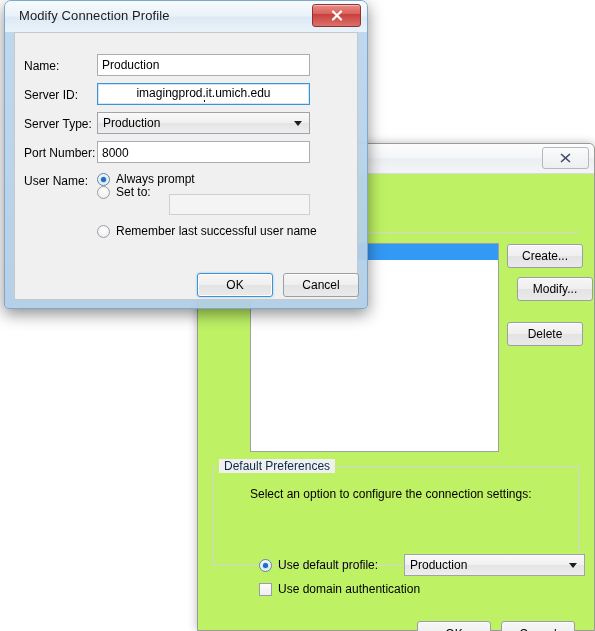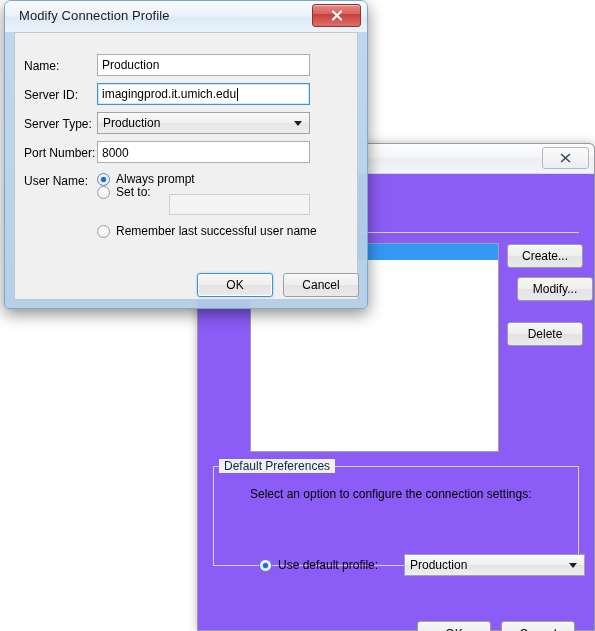--- a/index.html
+++ b/index.html
@@ -12,21 +12,21 @@
     overflow:hidden;
     position:relative;
   }
 
   
   .win-dialog{position:absolute;box-sizing:border-box;}
 
   
   #bg-dialog{
     left:197px;top:143px;width:398px;height:488px;
-    background:#8b5cf6;
+    background:#bef264;
     border:1px solid #9a9a9a;
     border-radius:6px 6px 0 0;
     box-shadow:0 0 10px rgba(0,0,0,.28);
   }
   #bg-titlebar{
     position:absolute;left:0;top:0;right:0;height:29px;
     background:linear-gradient(to bottom,#fdfdfd 0%,#f4f6f8 45%,#eceff2 52%,#f3f5f7 100%);
     border-bottom:1px solid #d9d9d9;
     border-radius:5px 5px 0 0;
   }
@@ -73,21 +73,21 @@
   }
 
   
   .lbl{position:absolute;font-size:12px;color:#000;white-space:nowrap;}
   .txtbox{
     position:absolute;box-sizing:border-box;background:#ffffff;
     border:1px solid #abadb3;
     font-family:"Liberation Sans","DejaVu Sans",sans-serif;font-size:12px;color:#000;
     padding:2px 4px;display:flex;align-items:center;
   }
-  .txtbox.focused{border:1px solid #3c94d4;box-shadow:inset 0 0 0 1px #cfe6f7;}
+  .txtbox.focused{border:1px solid #3c94d4;box-shadow:inset 0 0 0 1px #cfe6f7;flex-direction:column;}
   .txtbox.disabled{background:#f4f4f4;border:1px solid #cfcfcf;}
   .caret{display:inline-block;width:1px;height:13px;background:#000;margin-left:1px;}
 
   .combo{
     position:absolute;box-sizing:border-box;
     background:linear-gradient(to bottom,#fafafa 0%,#f0f0f0 48%,#e4e4e4 50%,#eeeeee 100%);
     border:1px solid #9fa4ab;
     font-size:12px;color:#000;display:flex;align-items:center;padding-left:5px;
   }
   .combo .arrow{
@@ -184,20 +184,24 @@
 
     <div class="radio checked" style="left:54px;top:384px;">
       <span class="dot"></span>
       <span class="rlabel">Use default profile:</span>
     </div>
     <div class="combo" style="left:199px;top:380px;width:181px;height:22px;">
       <span>Production</span>
       <span class="arrow"></span>
     </div>
 
+    <div class="checkbox" style="left:54px;top:408px;">
+      <span class="box"></span>
+      <span>Use domain authentication</span>
+    </div>
 
     <div class="btn" style="left:212px;top:447px;width:74px;height:25px;">OK</div>
     <div class="btn" style="left:296px;top:447px;width:74px;height:25px;">Cancel</div>
   </div>
 </div>
 
 <div class="win-dialog" id="front-dialog">
 
   <div id="front-glass"></div>
   <div id="front-title">Modify Connection Profile</div>

